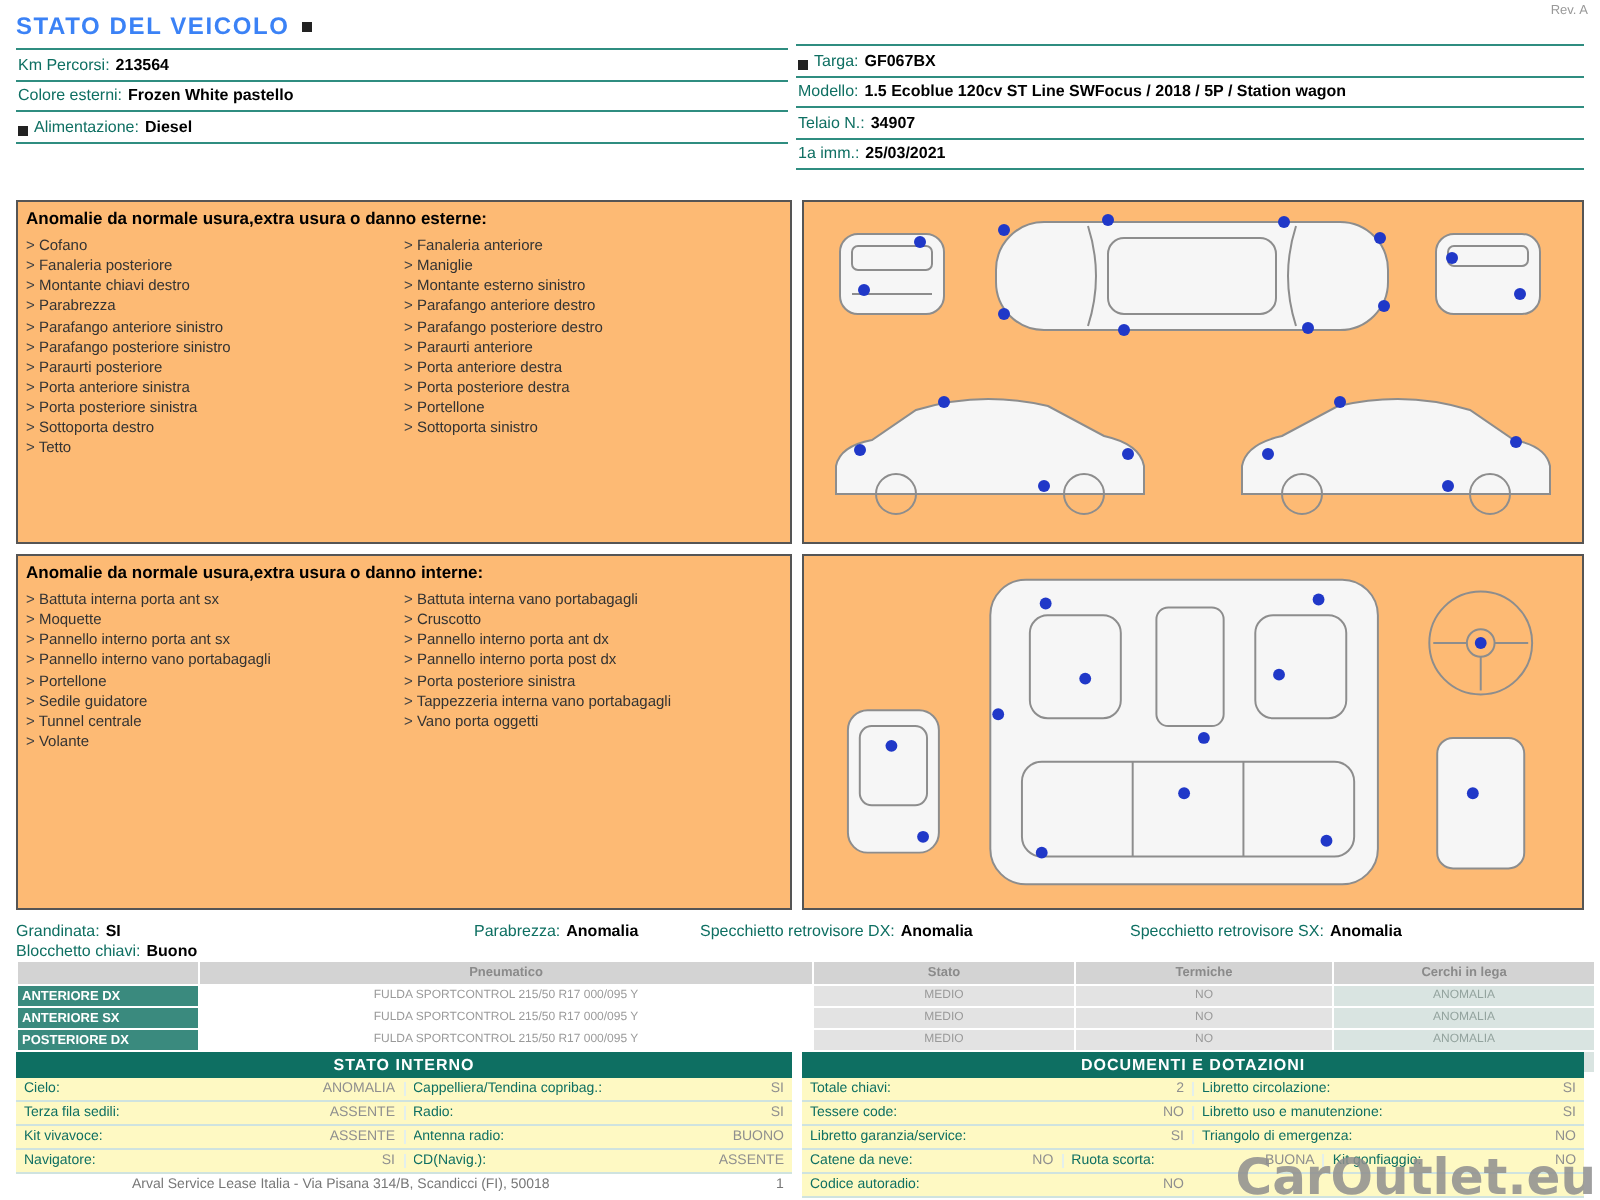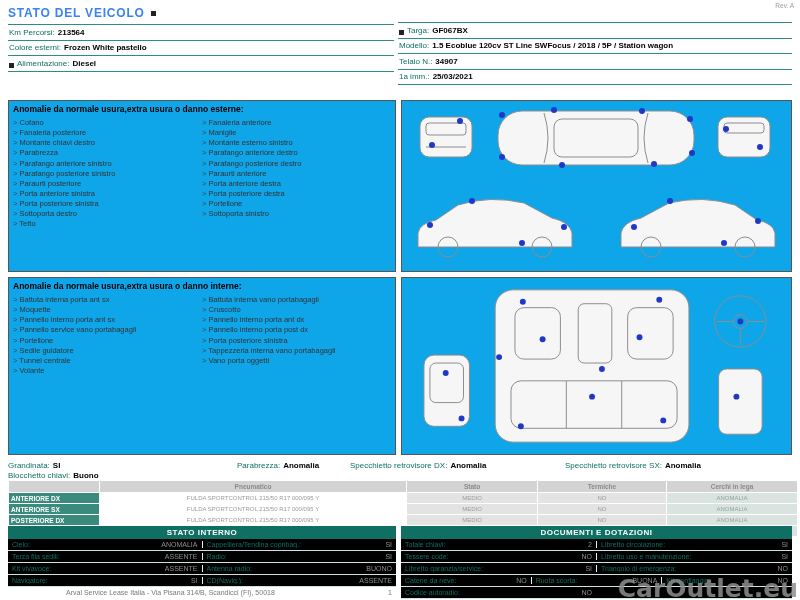--- a/index.html
+++ b/index.html
@@ -10,21 +10,21 @@
   .rev{right:6px;top:2px;font-size:6.5px;color:#999}
   .hdr-left{left:8px;top:4px;width:386px}
   .hdr-right{left:398px;top:22px;width:394px;border-top:1px solid #2f8d80}
   .title-row{border-bottom:1px solid #2f8d80;padding:2px 0 4px;display:flex;align-items:center;gap:6px}
   .title{color:#3b82f6;font-size:12px;font-weight:bold;letter-spacing:.8px}
   .sq{width:5px;height:5px;background:#222;display:inline-block;flex:0 0 auto}
   .frow{display:flex;align-items:flex-end;gap:3px;border-bottom:1px solid #2f8d80;padding:2.5px 1px;font-size:8px;line-height:1.2}
   .flbl{color:#0e6f62;white-space:nowrap}
   .fval{color:#000;font-weight:bold}
   
-  .box{border:1px solid #555;background:#0ea5e9;box-sizing:border-box}
+  .box{border:1px solid #555;background:#fdba74;box-sizing:border-box}
   #box-ext-text{left:8px;top:100px;width:388px;height:172px}
   #box-ext-diag{left:401px;top:100px;width:391px;height:172px}
   #box-int-text{left:8px;top:277px;width:388px;height:178px}
   #box-int-diag{left:401px;top:277px;width:391px;height:178px}
   .box-title{font-size:8.5px;font-weight:bold;padding:3px 4px 4px;color:#000}
   .cols{display:flex;padding:0 4px}
   .col{width:50%}
   .col ul{margin:0;padding:0}
   .col li{font-size:7.5px;color:#333;line-height:1.35;padding-left:10px;text-indent:-10px;list-style:none}
   .col li::before{content:"> ";color:#444}
@@ -39,21 +39,21 @@
   .sval{font-weight:bold;color:#000;margin-left:3px}
   
   .tiretable{position:absolute;left:8px;top:480px;width:784px;border-collapse:separate;border-spacing:1px;background:#fff;table-layout:fixed}
   .tiretable th,.tiretable td{padding:1px 2px;overflow:hidden;white-space:nowrap}
   .tth{background:#d3d3d3;color:#8a8a8a;font-size:6.5px;font-weight:bold;text-align:center;height:9px}
   .tpos{background:#3a8a7e;color:#fff;font-size:6.5px;font-weight:bold;text-align:left;height:8px}
   .tpn{background:#fff;color:#9a9a9a;font-size:6px;text-align:center}
   .tst{background:#e3e3e3;color:#9a9a9a;font-size:6px;text-align:center}
   .tcl{background:#d9e4e1;color:#93a39e;font-size:6px;text-align:center}
   
-  .btable{box-sizing:border-box;background:#000000}
+  .btable{box-sizing:border-box;background:#fef9c3}
   #t-interno{left:8px;top:526px;width:388px}
   #t-doc{left:401px;top:526px;width:391px}
   .bhead{background:#0e6f62;color:#fff;font-weight:bold;text-align:center;font-size:8px;padding:2px 0;letter-spacing:.5px}
   .trow{display:flex;border-bottom:1px solid #cfe3df;align-items:center;min-height:11px}
   .pair{flex:1;display:flex;justify-content:space-between;align-items:center;padding:0 4px;min-width:0}
   .pair + .pair{border-left:1px solid #e3efec}
   .plbl{color:#0e6f62;font-size:7px;white-space:nowrap;overflow:hidden}
   .pval{color:#8f8f8f;font-size:7px;margin-left:4px;white-space:nowrap}
   
   .footer{left:66px;top:589px;font-size:7px;color:#777;white-space:nowrap}
@@ -195,21 +195,21 @@
   </div>
 
   <div id="box-int-text" class="abs box">
     <div class="box-title">Anomalie da normale usura,extra usura o danno interne:</div>
     <div class="cols">
       <div class="col">
           <ul>
         <li>Battuta interna porta ant sx</li>
         <li>Moquette</li>
         <li>Pannello interno porta ant sx</li>
-        <li>Pannello service vano portabagagli</li>
+        <li>Pannello interno vano portabagagli</li>
         <li>Portellone</li>
         <li>Sedile guidatore</li>
         <li>Tunnel centrale</li>
         <li>Volante</li>
       </ul>
         </div>
       <div class="col">
           <ul>
         <li>Battuta interna vano portabagagli</li>
         <li>Cruscotto</li>

